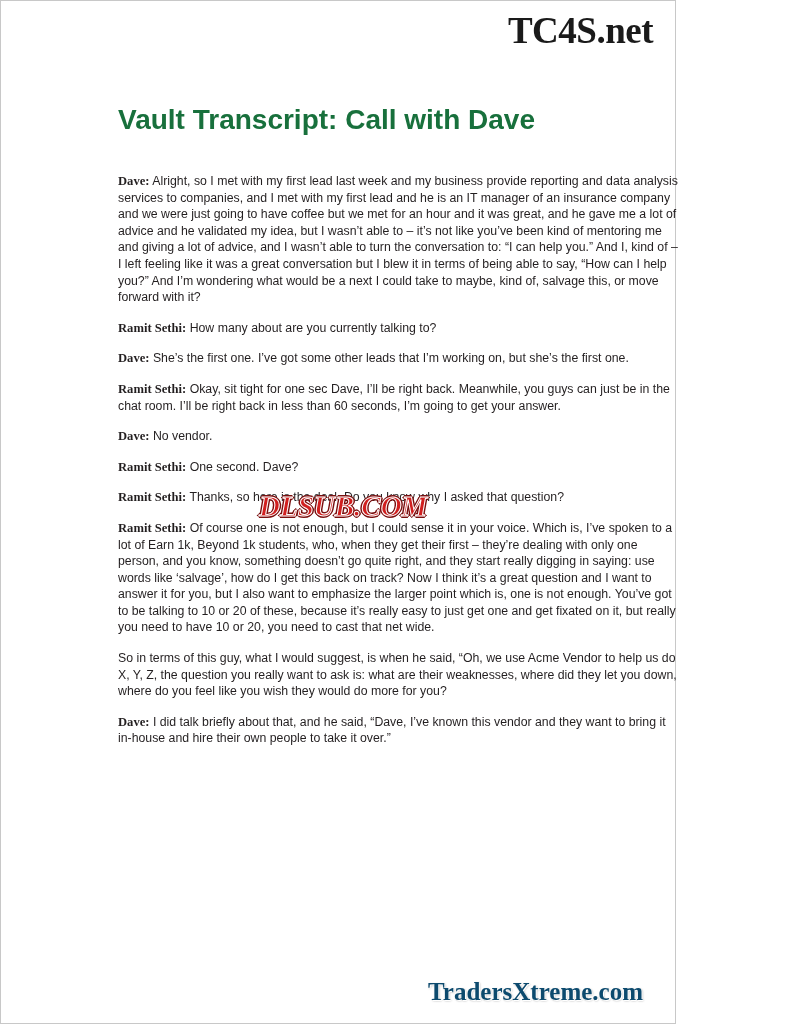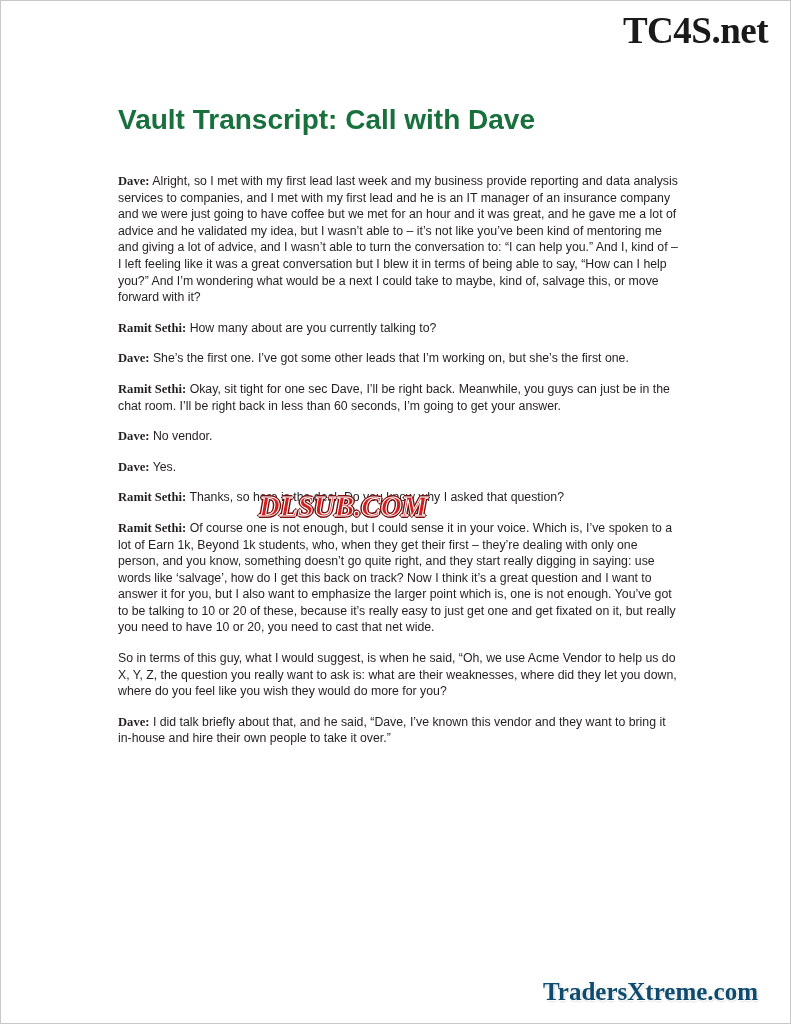--- a/index.html
+++ b/index.html
@@ -11,21 +11,21 @@
     height: 1024px;
     background: #ffffff;
     font-family: "Liberation Sans", sans-serif;
     position: relative;
     overflow: hidden;
   }
   .page {
     position: absolute;
     left: 0;
     top: 0;
-    width: 791px;
+    width: 676px;
     height: 1024px;
     border: 1px solid #c8c8c8;
     box-sizing: border-box;
     background: #ffffff;
   }
   .top-watermark {
     position: absolute;
     top: 8px;
     right: 22px;
     font-family: "Liberation Serif", serif;
@@ -122,24 +122,24 @@
     </p>
 
     <p class="para">
       <span class="speaker">Ramit Sethi:</span><span> Okay, sit tight for one sec Dave, I’ll be right back. Meanwhile, you guys can just be in the chat room. I’ll be right back in less than 60 seconds, I’m going to get your answer.</span>
     </p>
 
     <p class="para">
       <span class="speaker">Dave:</span><span> No vendor.</span>
     </p>
 
+    <p class="para">
+      <span class="speaker">Ramit Sethi:</span><span> One second. Dave?</span>
+    </p>
 
-    <p class="para">
-      <span class="speaker">Dave:</span><span> Yes.</span>
-    </p>
 
     <p class="para">
       <span class="speaker">Ramit Sethi:</span><span> Thanks, so here is the deal. Do you know why I asked that question?</span>
     </p>
 
 
     <p class="para">
       <span class="speaker">Ramit Sethi:</span><span> Of course one is not enough, but I could sense it in your voice. Which is, I’ve spoken to a lot of Earn 1k, Beyond 1k students, who, when they get their first – they’re dealing with only one person, and you know, something doesn’t go quite right, and they start really digging in saying: use words like ‘salvage’, how do I get this back on track? Now I think it’s a great question and I want to answer it for you, but I also want to emphasize the larger point which is, one is not enough. You’ve got to be talking to 10 or 20 of these, because it’s really easy to just get one and get fixated on it, but really you need to have 10 or 20, you need to cast that net wide.</span>
     </p>
 

